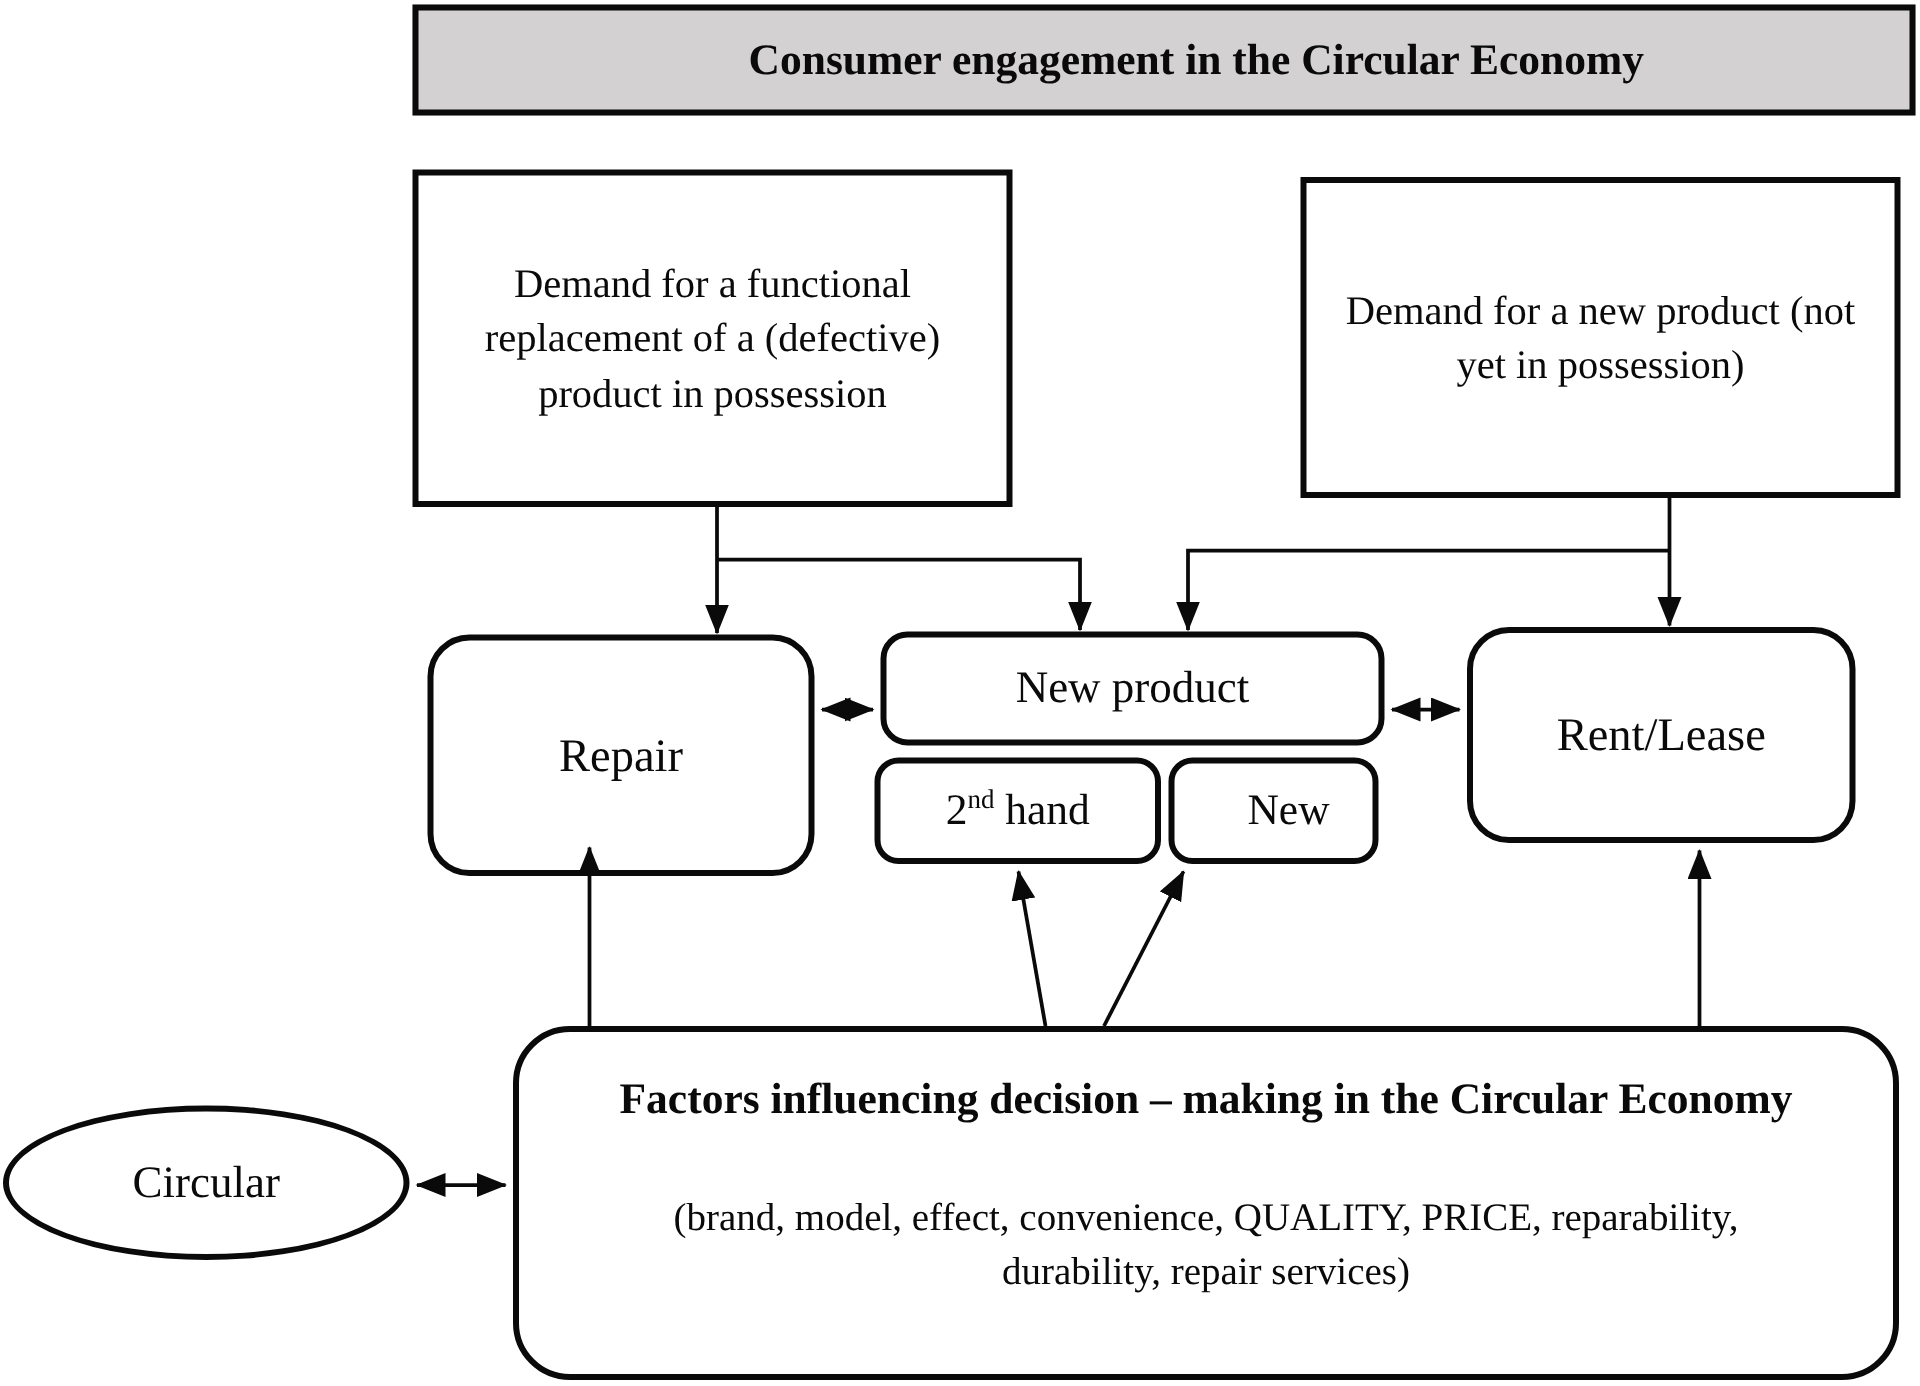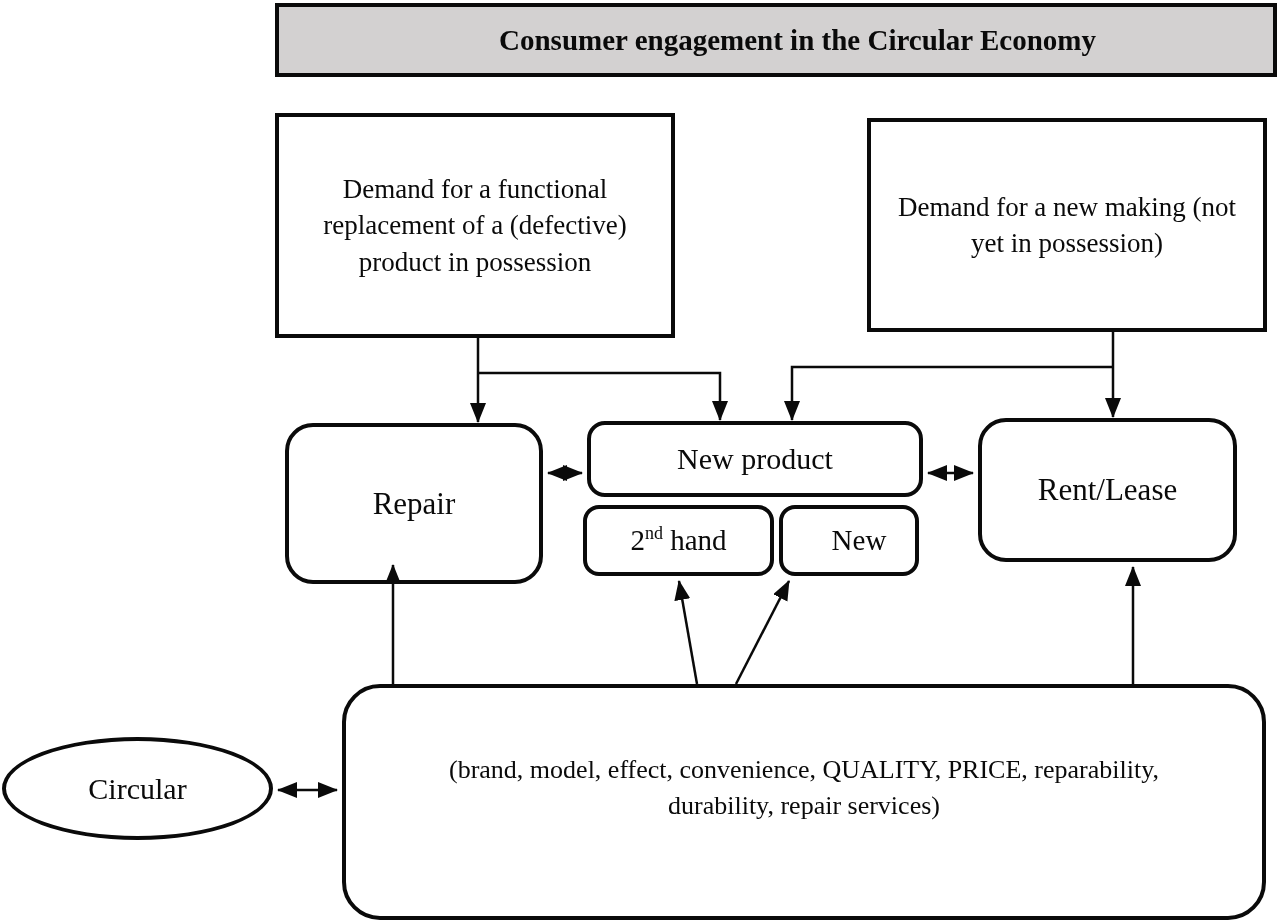--- a/index.html
+++ b/index.html
@@ -67,21 +67,21 @@
 
   <div class="box title-banner" style="left:275px;top:3px;width:1002px;height:74px;">
     <span>Consumer engagement in the Circular Economy</span>
   </div>
 
   <div class="box demand" style="left:275px;top:113px;width:400px;height:225px;padding:0 41px;">
     <span>Demand for a functional replacement of a (defective) product in possession</span>
   </div>
 
   <div class="box demand" style="left:867px;top:118px;width:400px;height:214px;padding:0 16px;">
-    <span>Demand for a new making (not yet in possession)</span>
+    <span>Demand for a new product (not yet in possession)</span>
   </div>
 
   <div class="box rounded node-label" style="left:285px;top:423px;width:258px;height:161px;">
     <span>Repair</span>
   </div>
 
   <div class="box rounded np-label" style="left:587px;top:421px;width:336px;height:76px;border-radius:18px;">
     <span>New product</span>
   </div>
 
@@ -94,20 +94,21 @@
 
   <div class="box rounded small-label" style="left:779px;top:505px;width:140px;height:71px;border-radius:16px;padding-left:20px;">
     <span>New</span>
   </div>
 
   <div class="box rounded node-label" style="left:978px;top:418px;width:259px;height:144px;">
     <span>Rent/Lease</span>
   </div>
 
   <div class="box factors" style="left:342px;top:684px;width:924px;height:236px;">
+    <div class="factors-heading">Factors influencing decision – making in the Circular Economy</div>
     <div class="factors-details">(brand, model, effect, convenience, QUALITY, PRICE, reparability, durability, repair services)</div>
   </div>
 
   <div class="box ellipse" style="left:2px;top:737px;width:271px;height:103px;">
     <span>Circular</span>
   </div>
 
   <svg id="connectors" width="1280" height="924" viewBox="0 0 1280 924">
     <defs>
       <marker id="ah" markerUnits="userSpaceOnUse" markerWidth="22" markerHeight="18" refX="19" refY="8" orient="auto-start-reverse">

